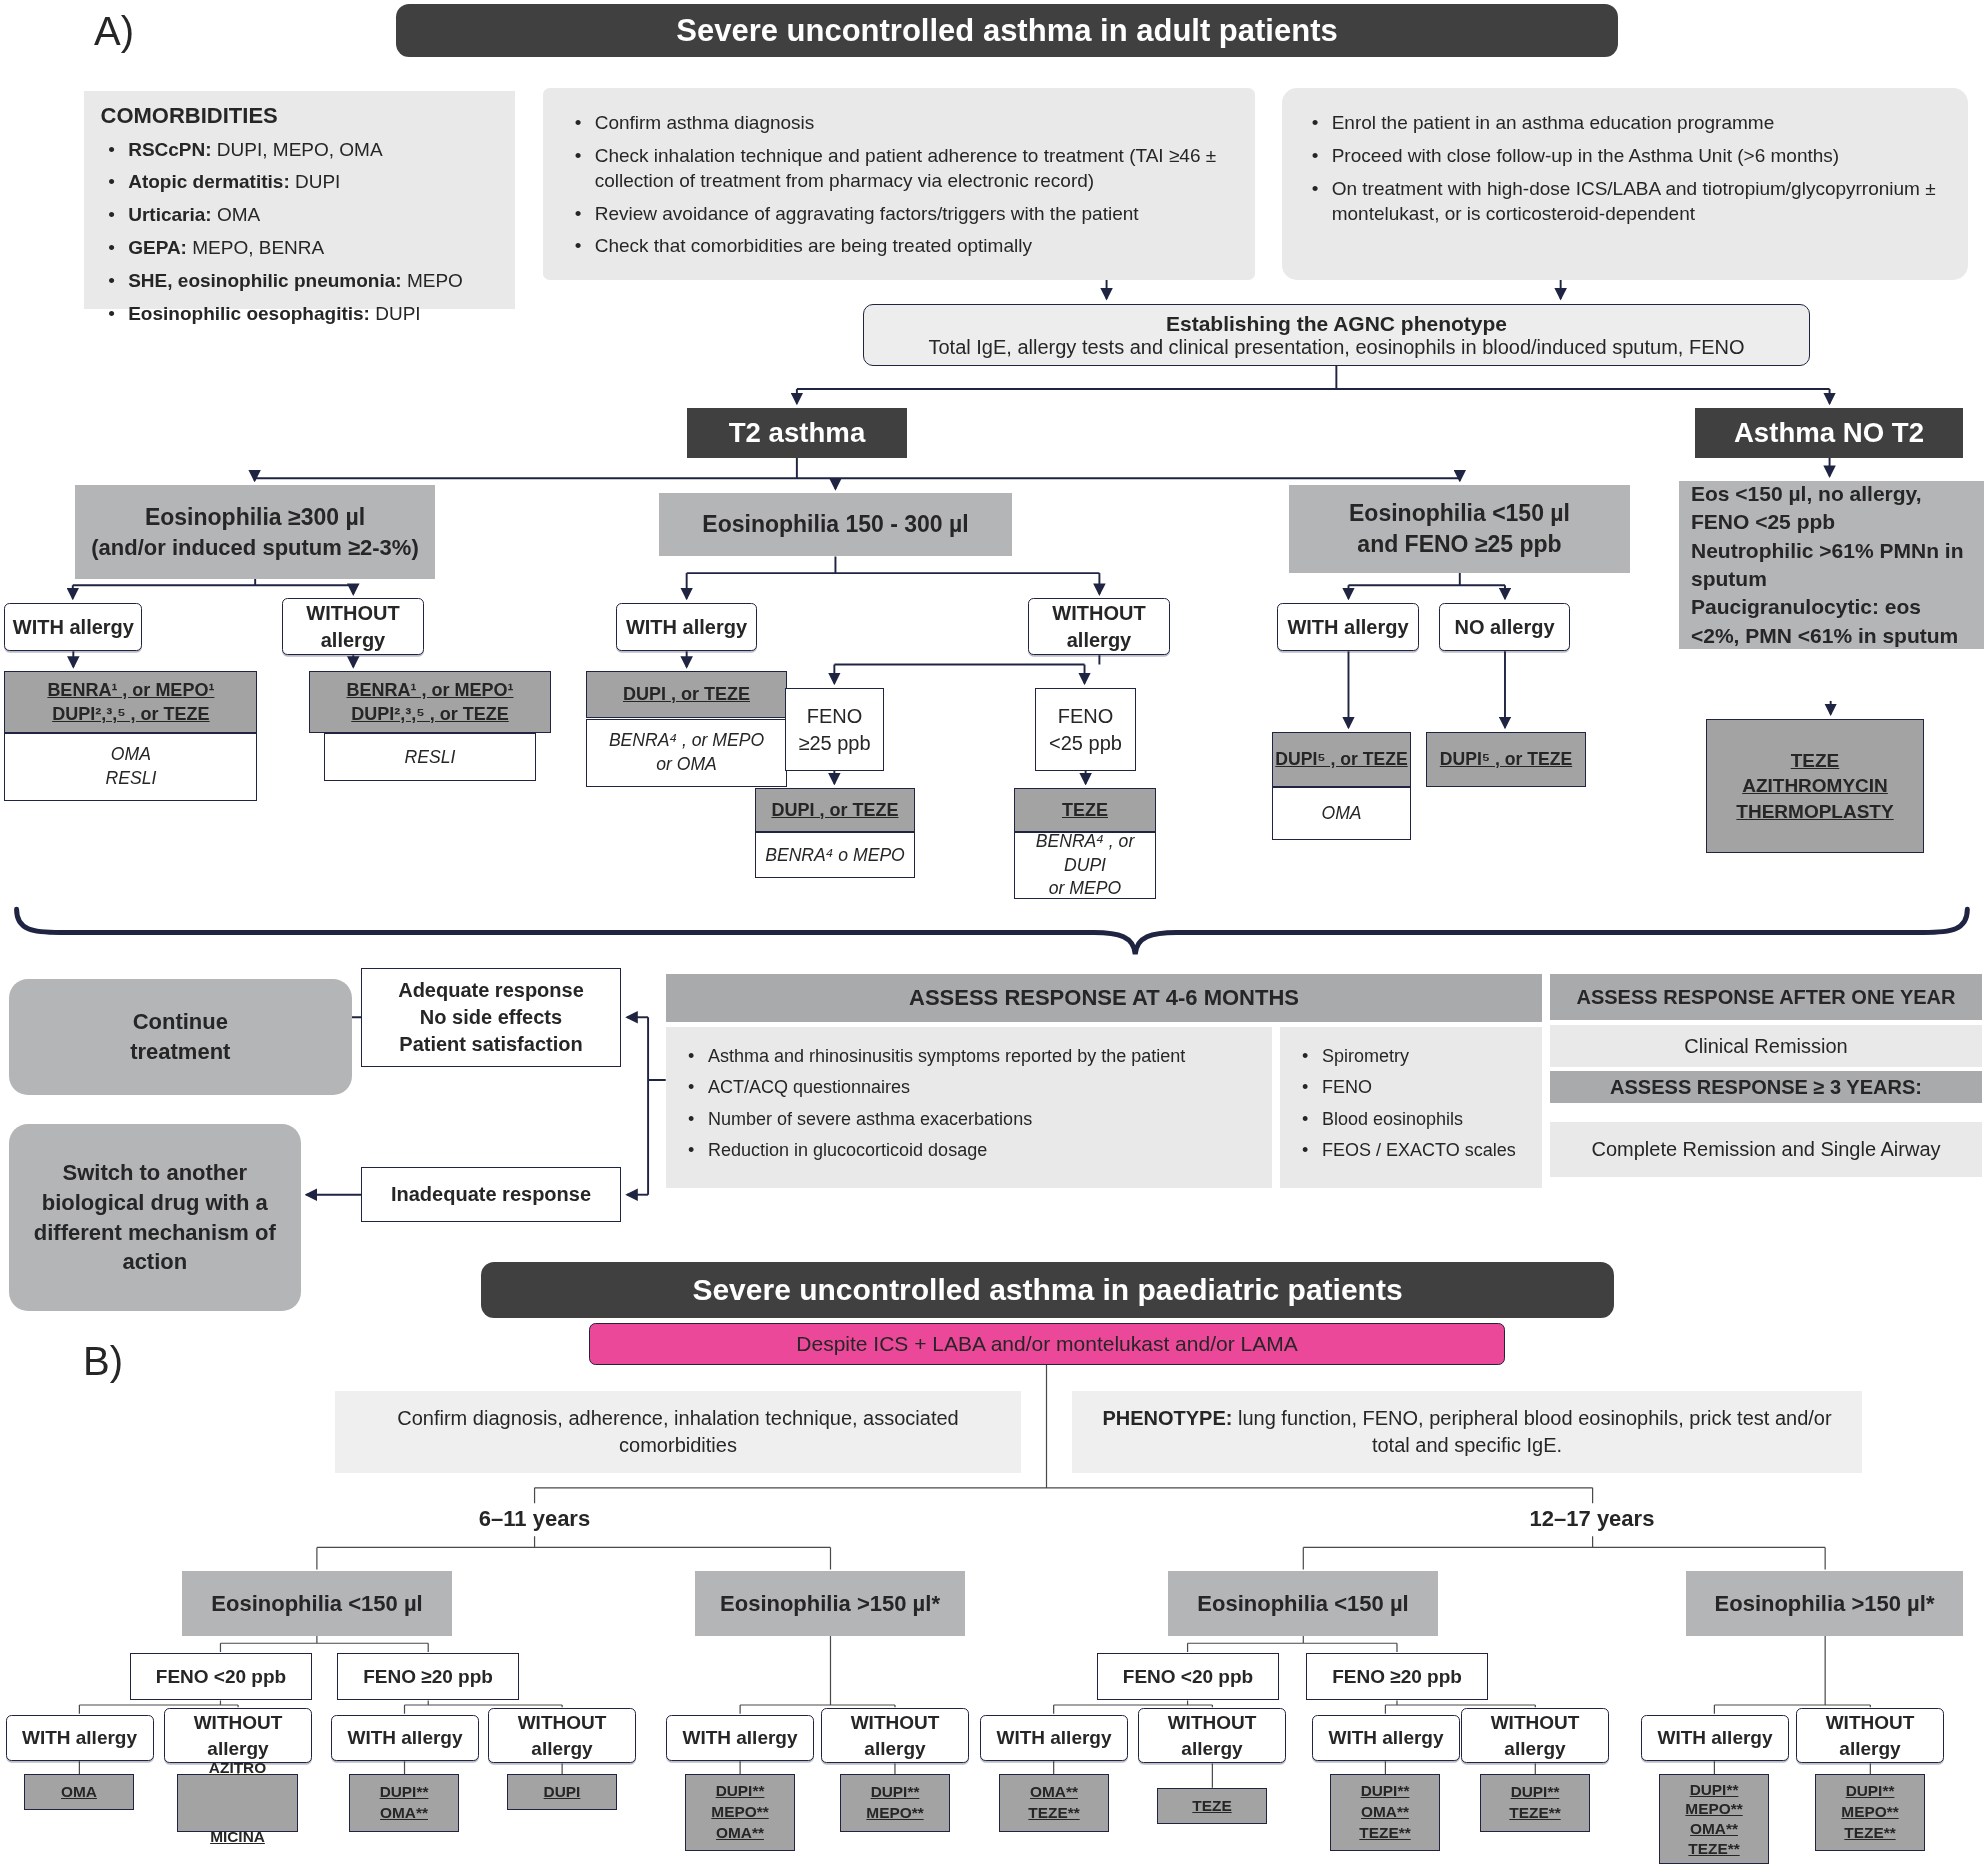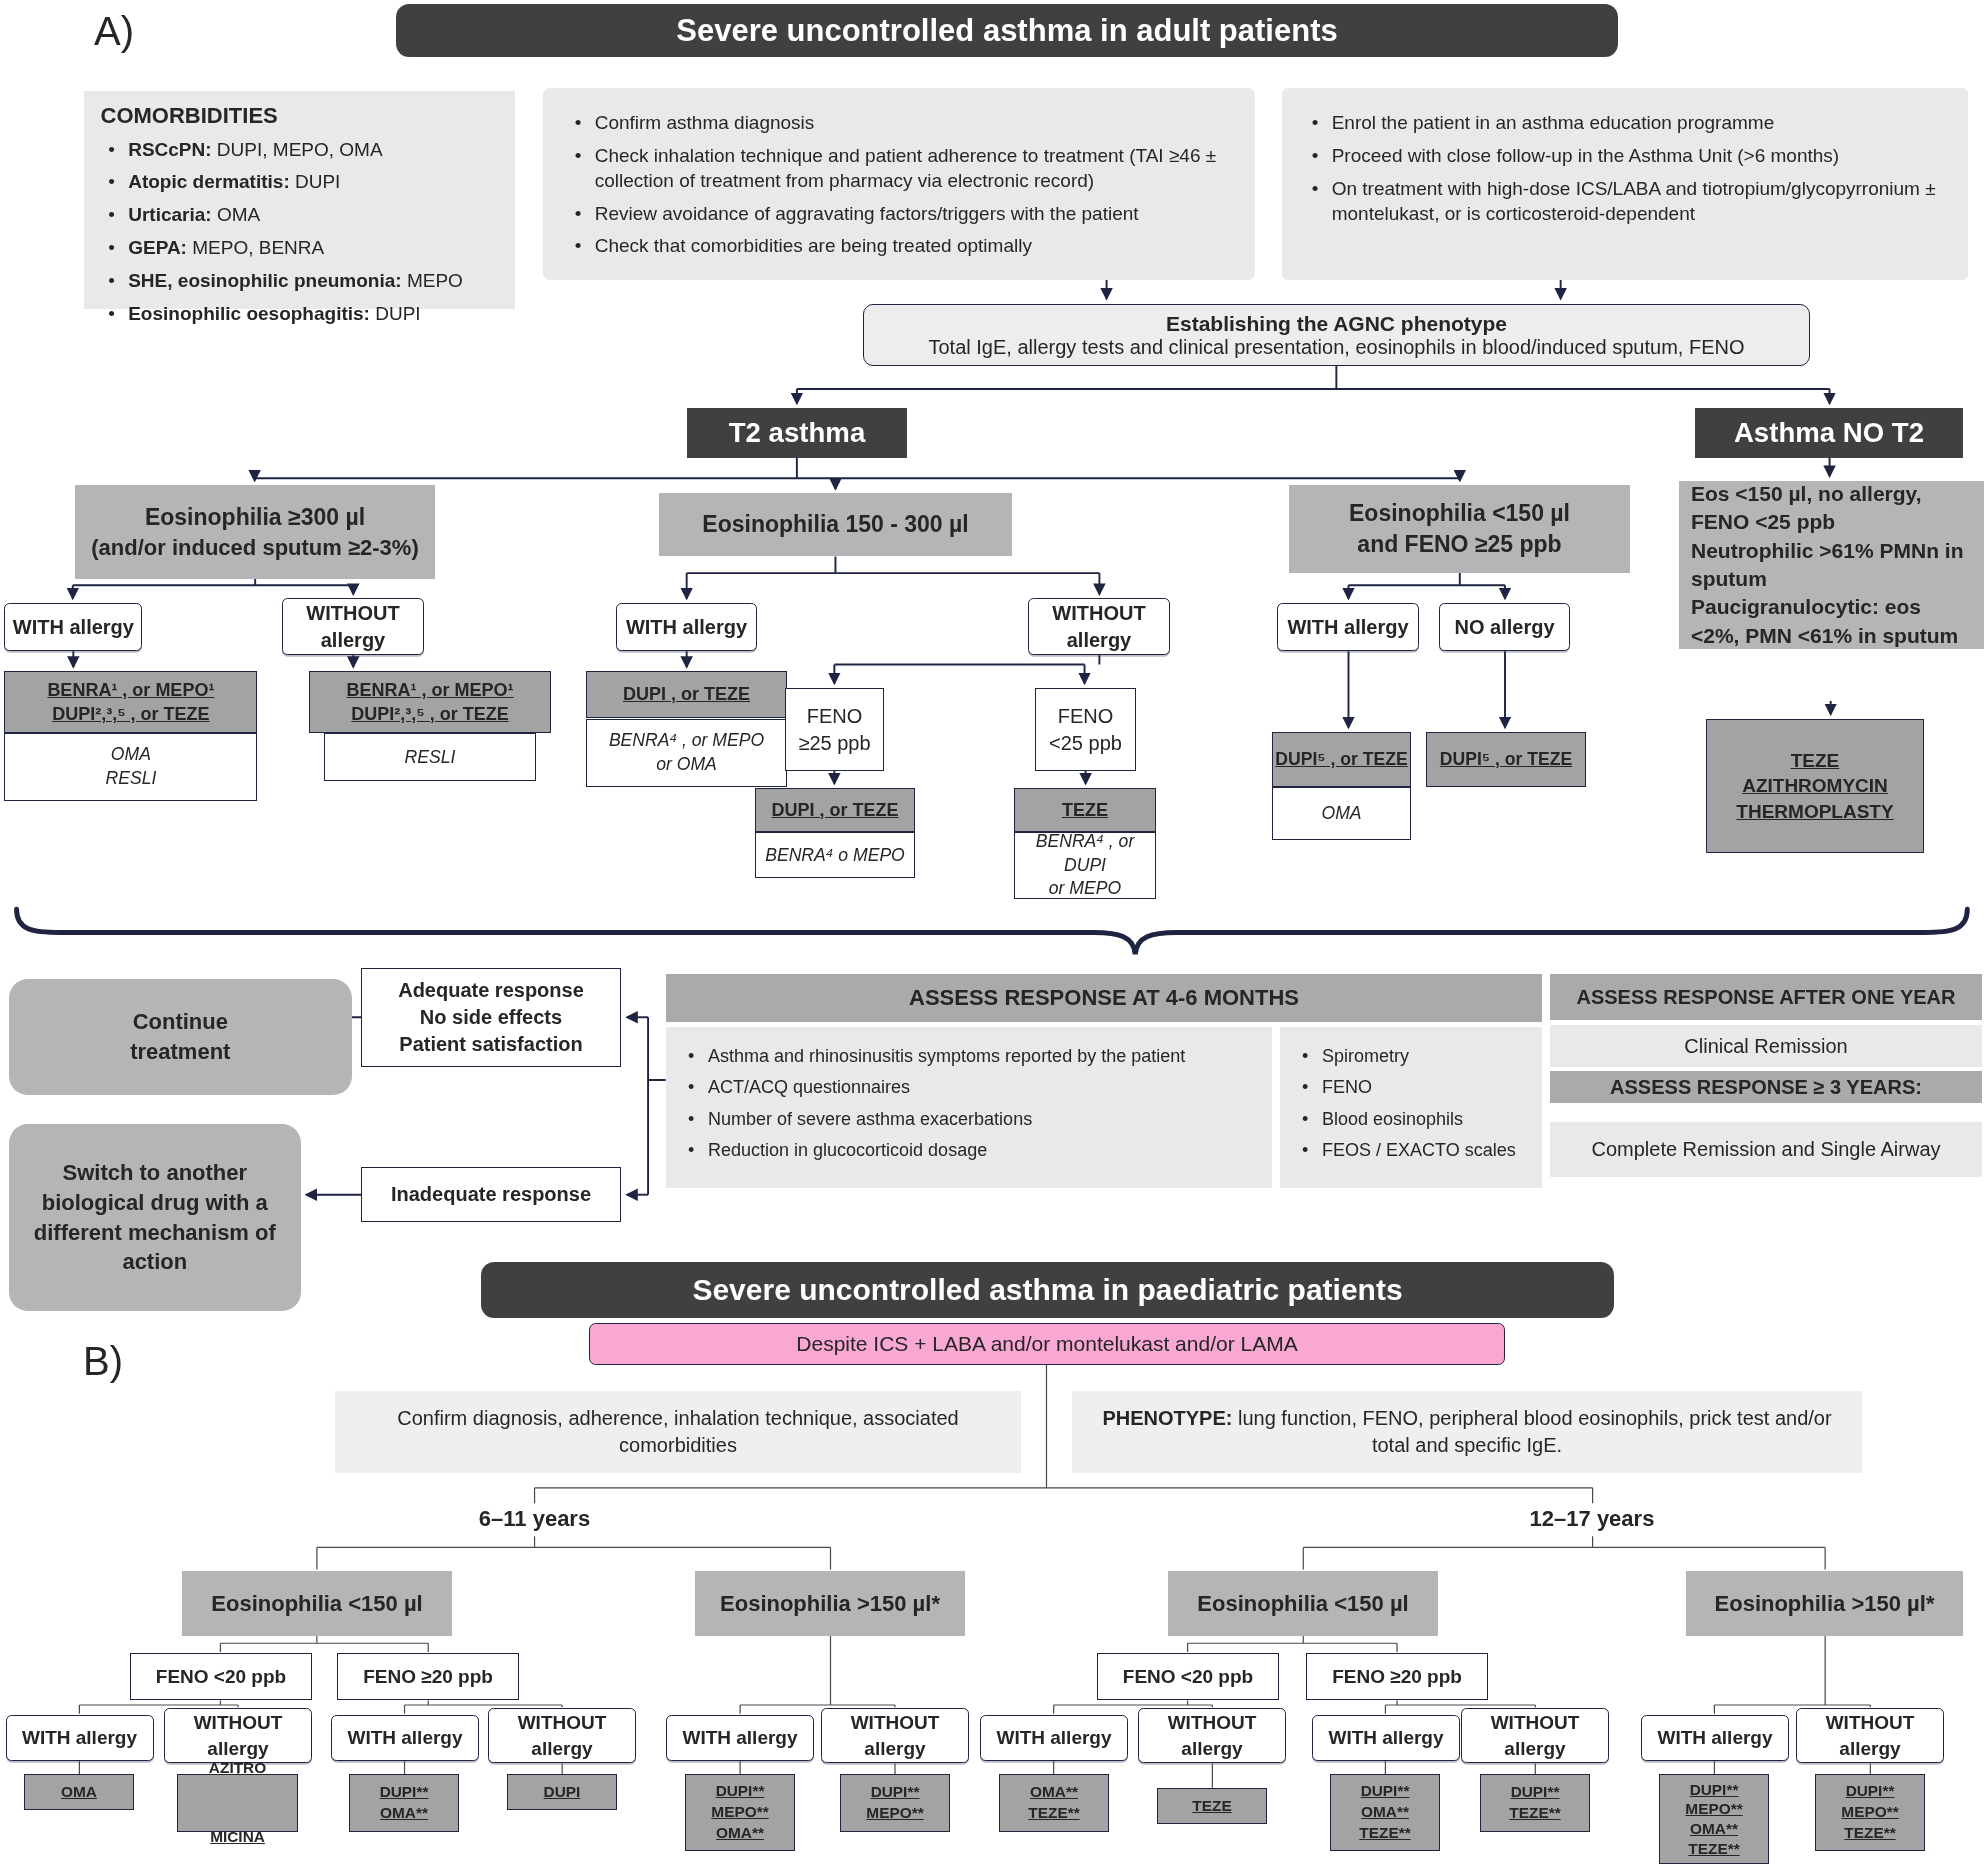--- a/index.html
+++ b/index.html
@@ -114,21 +114,21 @@
 
   <div class="abs panel" style="left:543px;top:88px;width:712px;height:192px;padding:14.3px 24px;border-radius:6.6px;">
     <ul class="blt fs34">
       <li>Confirm asthma diagnosis</li>
       <li>Check inhalation technique and patient adherence to treatment (TAI ≥46 ± collection of treatment from pharmacy via electronic record)</li>
       <li>Review avoidance of aggravating factors/triggers with the patient</li>
       <li>Check that comorbidities are being treated optimally</li>
     </ul>
   </div>
 
-  <div class="abs panel" style="left:1282px;top:88px;width:686px;height:192px;padding:14.3px 22px;border-radius:6px;">
+  <div class="abs panel" style="left:1282px;top:88px;width:686px;height:192px;padding:14.3px 22px;border-radius:15px;">
     <ul class="blt fs34">
       <li>Enrol the patient in an asthma education programme</li>
       <li>Proceed with close follow-up in the Asthma Unit (&gt;6 months)</li>
       <li>On treatment with high-dose ICS/LABA and tiotropium/glycopyrronium ± montelukast, or is corticosteroid-dependent</li>
     </ul>
   </div>
 
   <div class="abs ctr" style="left:863px;top:304px;width:947px;height:62px;background:#ededee;border:1.9px solid #1f2442;border-radius:10px;">
     <div class="bold fs38">Establishing the AGNC phenotype</div>
     <div class="fs36">Total IgE, allergy tests and clinical presentation, eosinophils in blood/induced sputum, FENO</div>
@@ -244,21 +244,21 @@
 
   <div class="abs ctr bandhdr fs36" style="left:1550px;top:974px;width:432px;height:46px;">ASSESS RESPONSE AFTER ONE YEAR</div>
   <div class="abs ctr bandrow fs36" style="left:1550px;top:1025px;width:432px;height:42px;">Clinical Remission</div>
   <div class="abs ctr bandhdr fs36" style="left:1550px;top:1071px;width:432px;height:32px;">ASSESS RESPONSE ≥ 3 YEARS:</div>
   <div class="abs ctr bandrow fs36" style="left:1550px;top:1122px;width:432px;height:55px;">Complete Remission and Single Airway</div>
 
   <div class="abs fs72" style="left:83px;top:1339px;">B)</div>
 
   <div class="abs ctr darkbar round fs54" style="left:481px;top:1262px;width:1133px;height:56px;">Severe uncontrolled asthma in paediatric patients</div>
 
-  <div class="abs ctr fs38" style="left:589px;top:1323px;width:916px;height:42px;background:#f9a8d4;border:1.7px solid #1f2442;border-radius:6.6px;">Despite ICS + LABA and/or montelukast and/or LAMA</div>
+  <div class="abs ctr fs38" style="left:589px;top:1323px;width:916px;height:42px;background:#ec4899;border:1.7px solid #1f2442;border-radius:6.6px;">Despite ICS + LABA and/or montelukast and/or LAMA</div>
 
   <div class="abs ctr fs36 lh" style="left:335px;top:1391px;width:686px;height:82px;background:#efefef;padding:0 22px;">Confirm diagnosis, adherence, inhalation technique, associated comorbidities</div>
   <div class="abs ctr fs36 lh" style="left:1072px;top:1391px;width:790px;height:82px;background:#efefef;padding:0 22px;">
     <div><span class="bold">PHENOTYPE:</span><span> lung function, FENO, peripheral blood eosinophils, prick test and/or total and specific IgE.</span></div>
   </div>
 
   <div class="abs ctr bold fs40" style="left:452px;top:1503px;width:165px;height:32px;">6–11 years</div>
   <div class="abs ctr bold fs40" style="left:1504px;top:1503px;width:176px;height:32px;">12–17 years</div>
 
   <div class="abs ctr graybox bold fs40" style="left:182px;top:1571px;width:270px;height:65px;">Eosinophilia &lt;150 µl</div>

